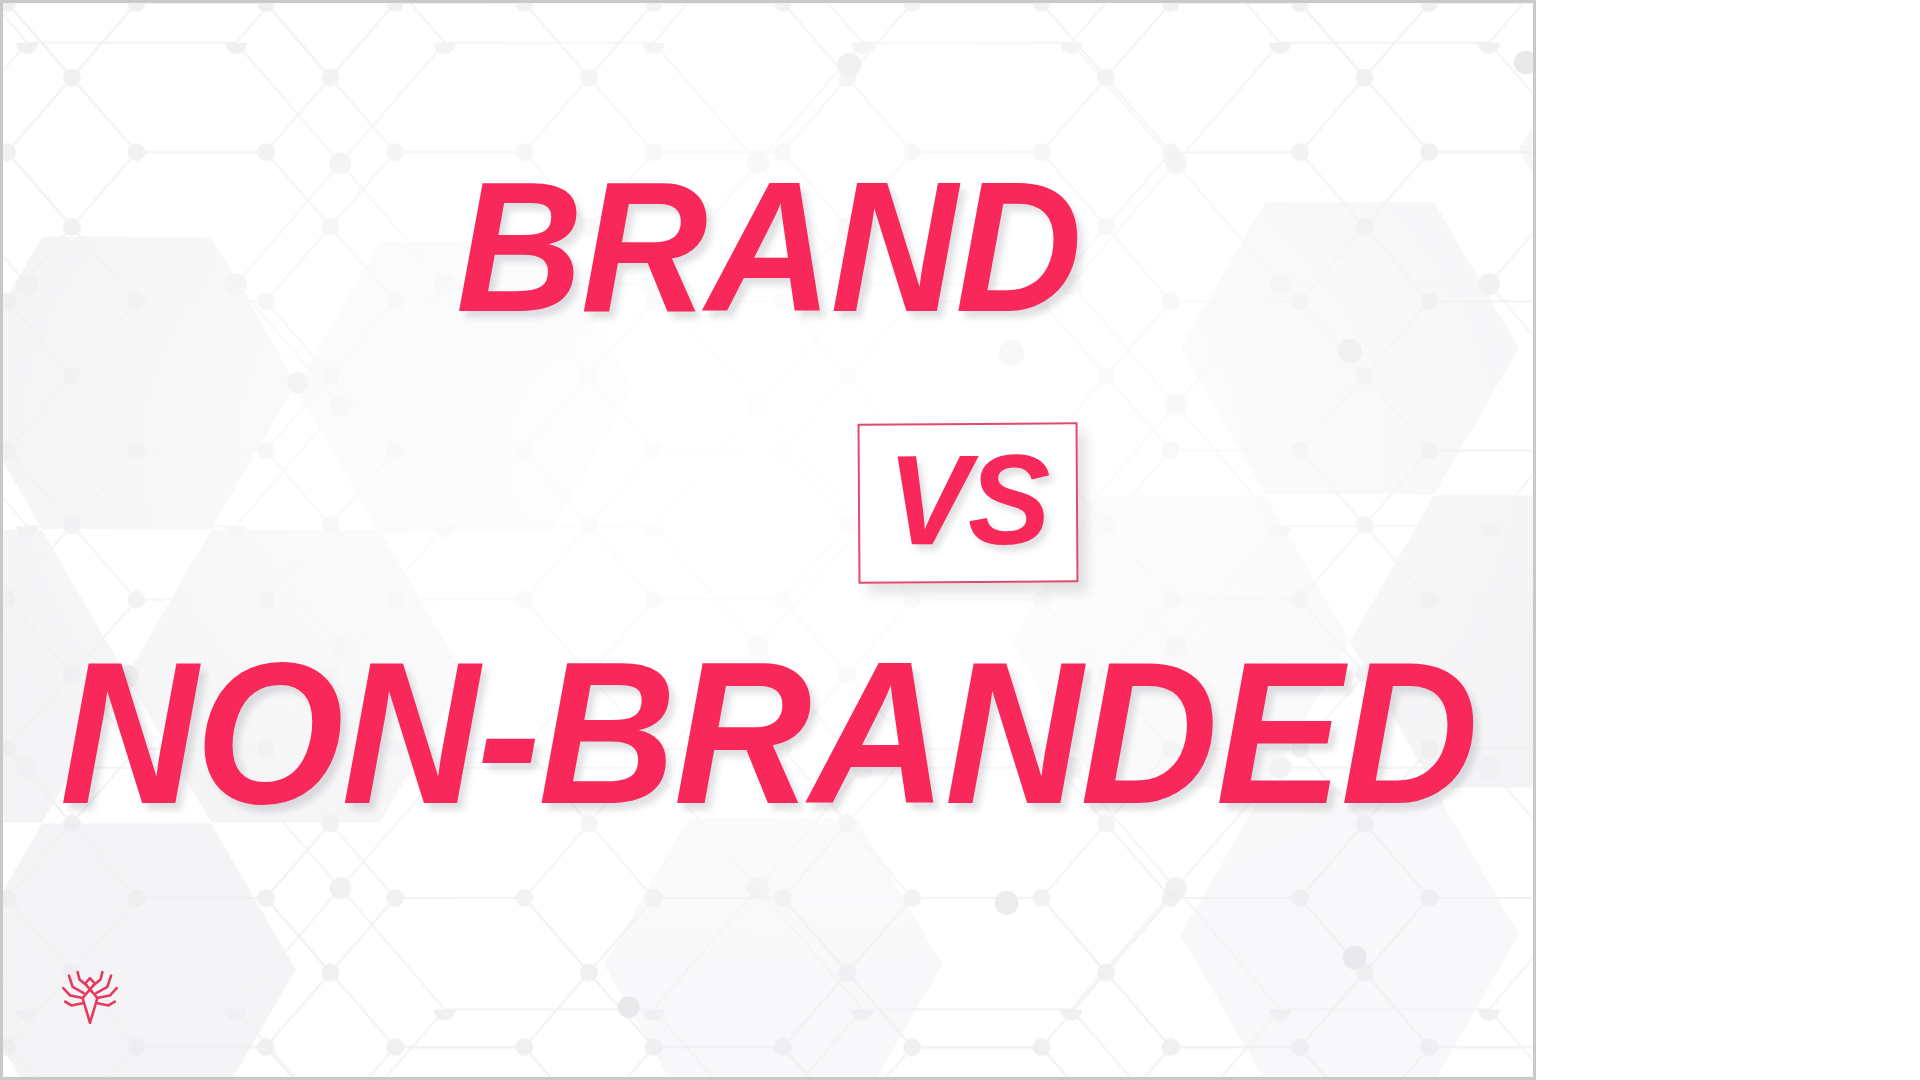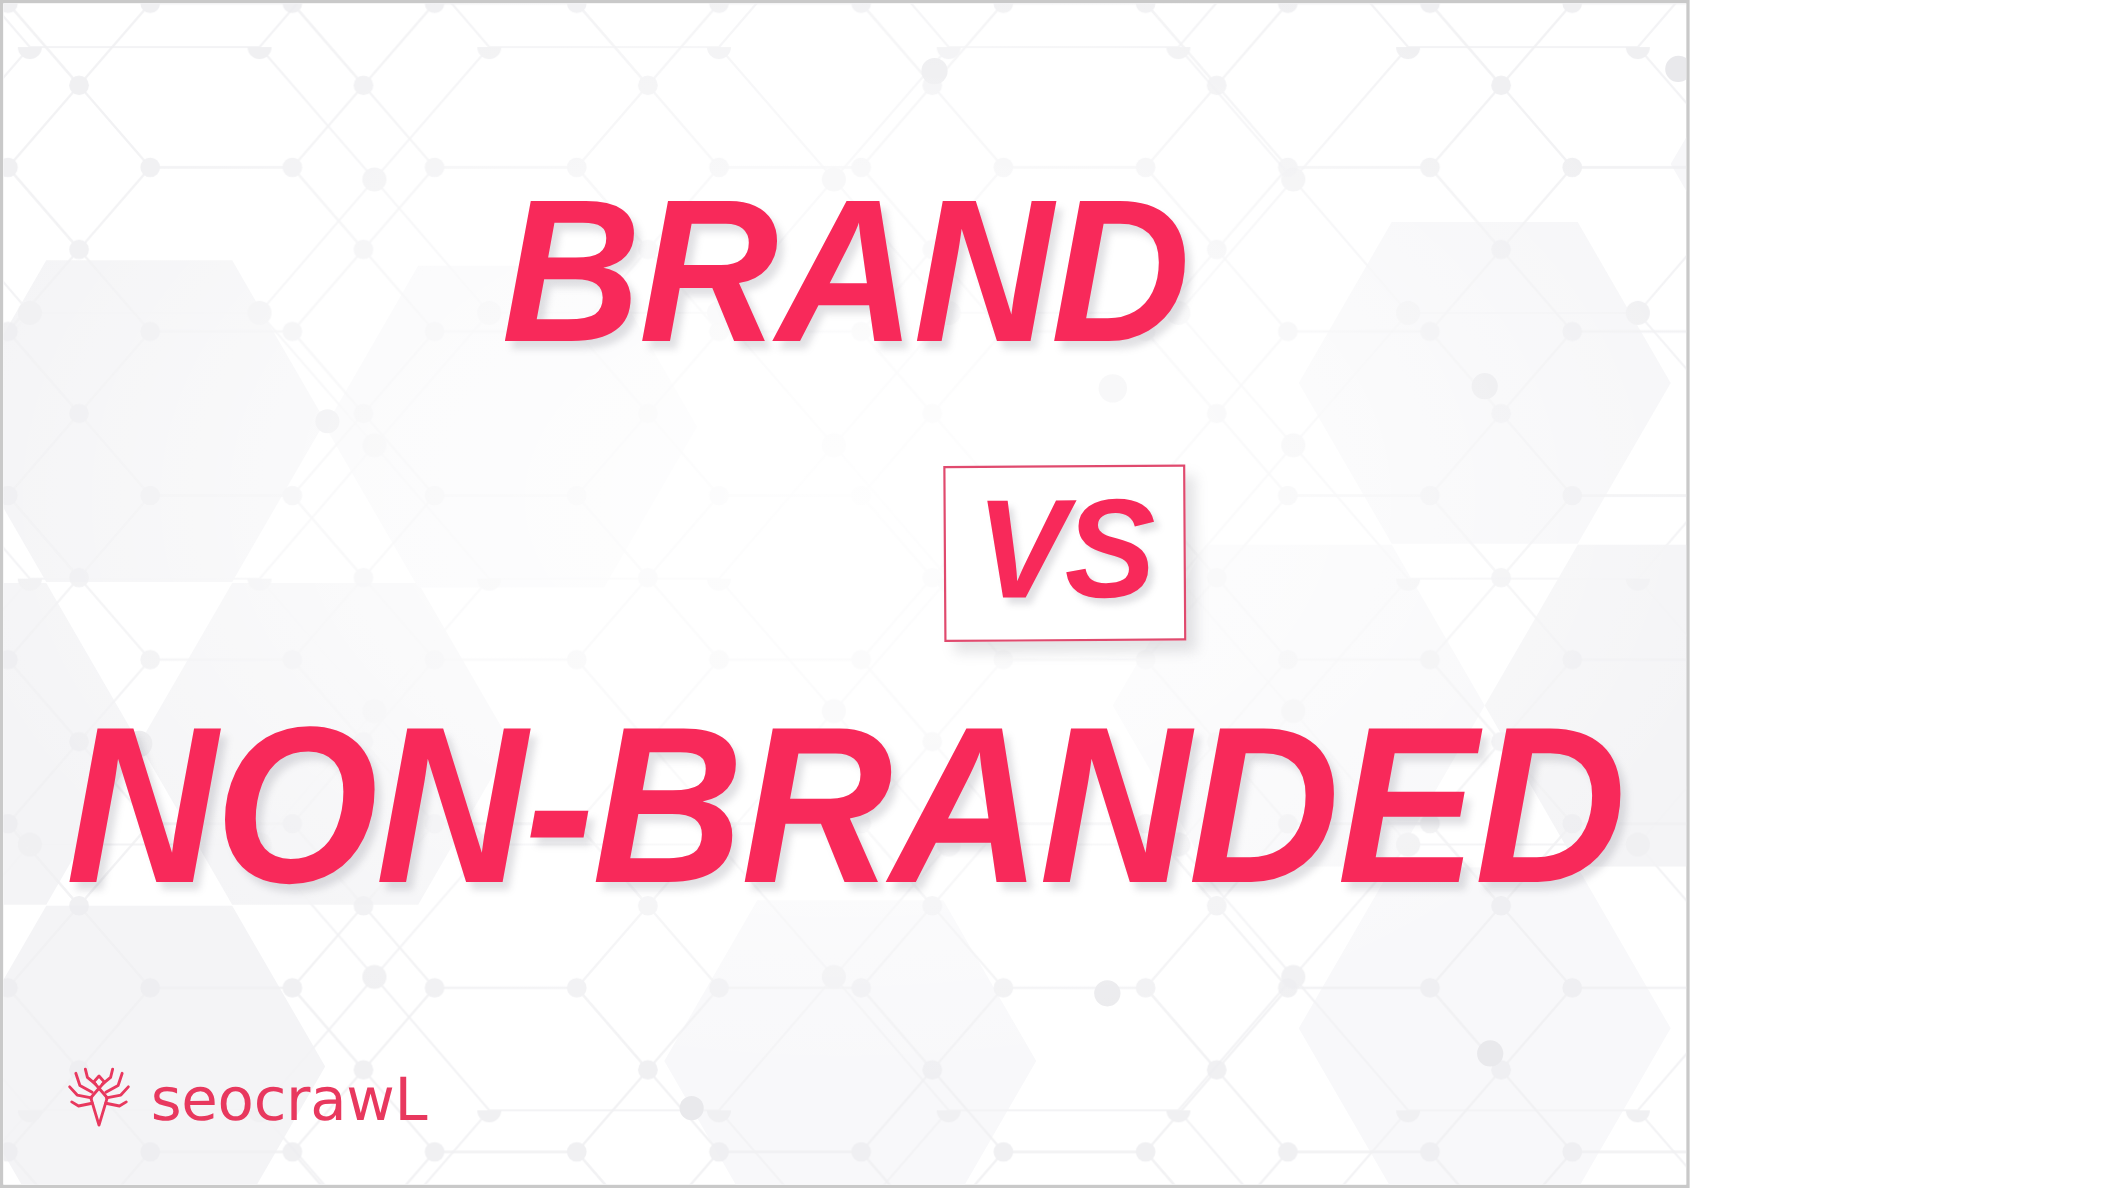--- a/index.html
+++ b/index.html
@@ -242,16 +242,15 @@
         <path d="M40 58 L20 62 L10 56"></path>
 
         <path d="M60 42 L78 32 L84 14"></path>
         <path d="M61 50 L82 46 L93 34"></path>
         <path d="M60 58 L80 62 L90 56"></path>
 
         <path d="M45 30 L33 20 L30 8"></path>
         <path d="M55 30 L67 20 L70 8"></path>
       </g>
     </svg>
-    <span id="logo-wordmark">seocrawL</span>
   </div>
 
 </div>
 
 </body></html>

